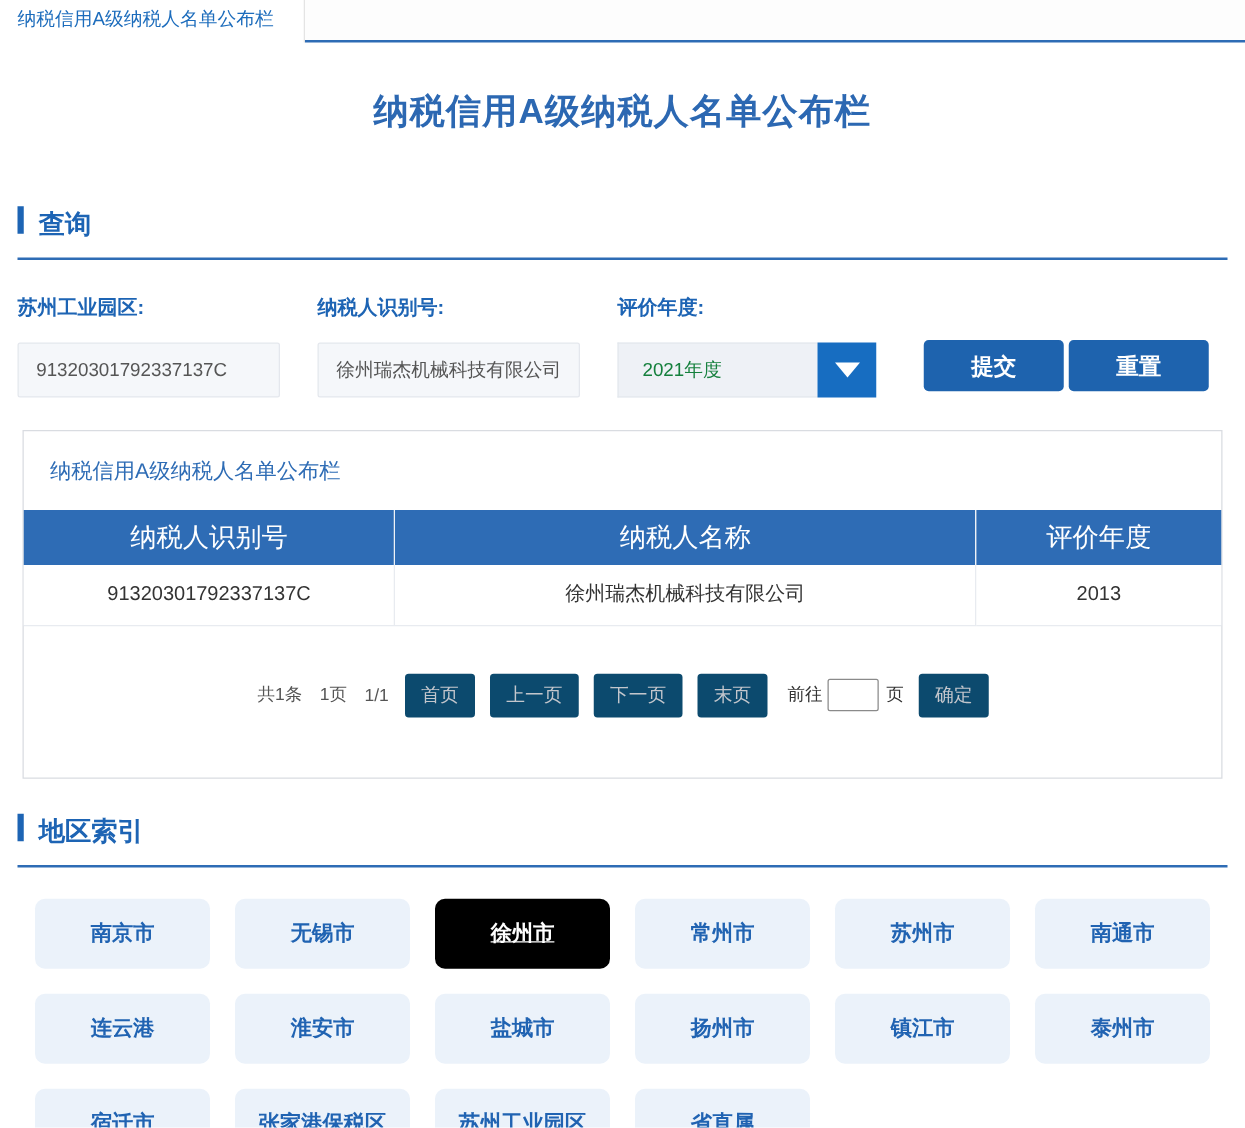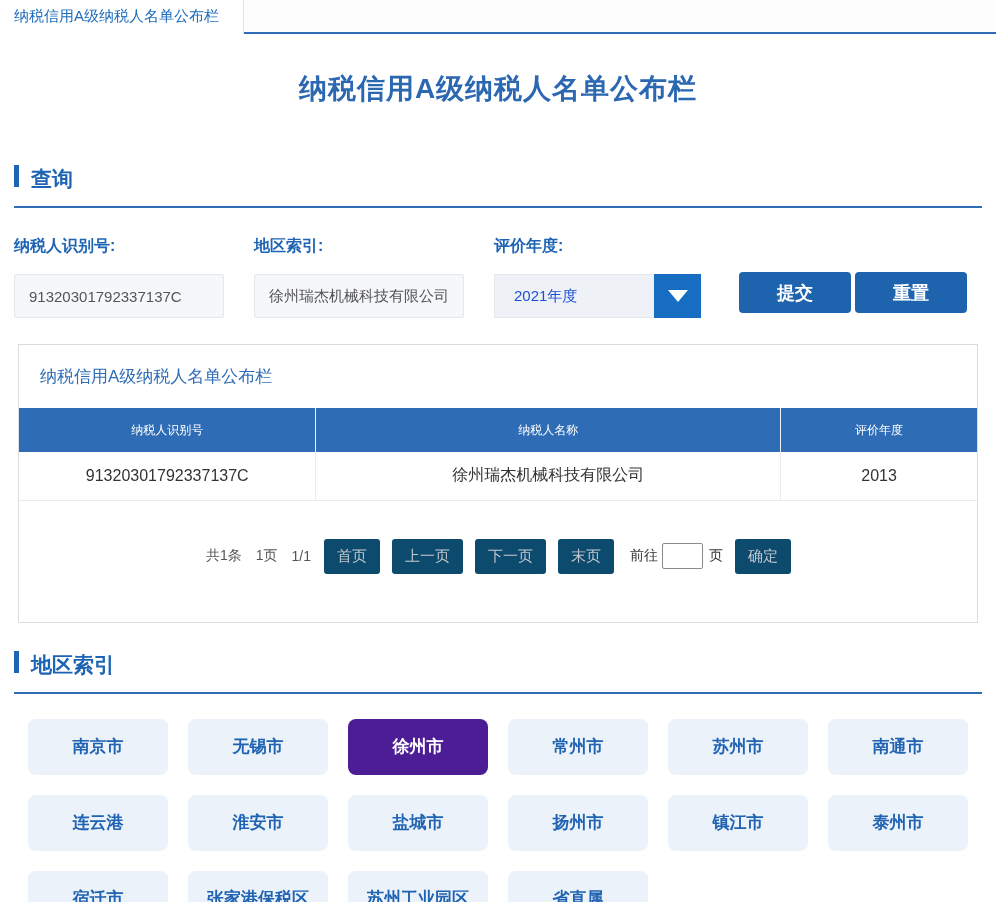--- a/index.html
+++ b/index.html
@@ -40,37 +40,37 @@
   .field { width: 240px; }
   .field-label { font-size: 16px; font-weight: bold; color: #1d64b4; margin-bottom: 17px; }
   .text-input {
     width: 210px; height: 44px;
     background: #f5f7fa; border: 1px solid #e4e7ed; border-radius: 2px;
     padding: 0 14px; font-size: 15px; color: #555; font-family: inherit;
   }
   .select-box { display: flex; width: 207px; height: 44px; cursor: pointer; }
   .select-value {
     flex: 1; background: #eef1f6; border: 1px solid #e4e7ed; border-right: none;
-    display: flex; align-items: center; padding-left: 19px; font-size: 15px; color: #1d4ed8;
+    display: flex; align-items: center; padding-left: 19px; font-size: 15px; color: #15803d;
   }
   .select-arrow { width: 47px; background: #176dc1; display: flex; align-items: center; justify-content: center; }
   .triangle { width: 0; height: 0; border-left: 10px solid transparent; border-right: 10px solid transparent; border-top: 12px solid #fff; }
   .form-buttons { margin-left: auto; margin-right: 15px; display: flex; gap: 4px; margin-top: 36px; }
   .btn-primary {
     width: 112px; height: 41px;
     background: #1e63ae; color: #fff; font-size: 18px; font-weight: bold;
     border: none; border-radius: 4px; font-family: inherit; cursor: pointer;
   }
 
   
   .table-card { margin: 26px 18px 0; border: 1px solid #d9dce1; }
   .card-title { padding: 20px 21px; font-size: 17px; color: #2e6cb5; }
   table.result { width: 100%; border-collapse: collapse; table-layout: fixed; }
   table.result th {
-    background: #2e6cb5; color: #fff; font-weight: normal; font-size: 12px;
+    background: #2e6cb5; color: #fff; font-weight: normal; font-size: 21px;
     height: 44px; border-left: 1px solid #eef2f7;
   }
   table.result th:first-child { border-left: none; }
   table.result td {
     height: 48px; text-align: center; font-size: 16px; color: #333;
     border-left: 1px solid #e8ebf0; border-bottom: 1px solid #e8ebf0; background: #fff;
   }
   table.result td:first-child { border-left: none; }
 
   
@@ -91,21 +91,21 @@
   }
   .pg-unit { margin: 0 6px; color: #333; }
 
   
   .region-grid { display: flex; flex-wrap: wrap; gap: 20px; margin: 25px 14px 0; padding-left: 14px; }
   .region-chip {
     width: 140px; height: 56px; border-radius: 8px;
     background: #ebf2fa; color: #2063b2; font-size: 17px; font-weight: bold;
     display: flex; align-items: center; justify-content: center; cursor: pointer;
   }
-  .region-chip.active { background: #4c1d95; color: #fff; }
+  .region-chip.active { background: #000000; color: #fff; text-decoration: underline; }
 
   
   .note { margin: 22px 14px 0; padding-left: 16px; font-size: 13px; color: #3a6db8; }
 </style>
 </head>
 <body>
 
 <div class="tabbar">
   <div class="tab">纳税信用A级纳税人名单公布栏</div>
   <div class="tabbar-rest"></div>
@@ -114,25 +114,25 @@
 <h1 class="page-title">纳税信用A级纳税人名单公布栏</h1>
 
 <div class="section-head mt-query">
   <div class="section-bar"></div>
   <div class="section-title">查询</div>
 </div>
 <div class="section-rule"></div>
 
 <div class="form-row">
   <div class="field">
+    <div class="field-label">苏州工业园区:</div>
+    <input class="text-input" type="text" value="91320301792337137C" style="">
+  </div>
+  <div class="field">
     <div class="field-label">纳税人识别号:</div>
-    <input class="text-input" type="text" value="91320301792337137C" style="">
-  </div>
-  <div class="field">
-    <div class="field-label">地区索引:</div>
     <input class="text-input" type="text" value="徐州瑞杰机械科技有限公司" style="">
   </div>
   <div class="field">
     <div class="field-label">评价年度:</div>
     <div class="select-box">
       <div class="select-value">2021年度</div>
       <div class="select-arrow">
         <div class="triangle"></div>
       </div>
     </div>

